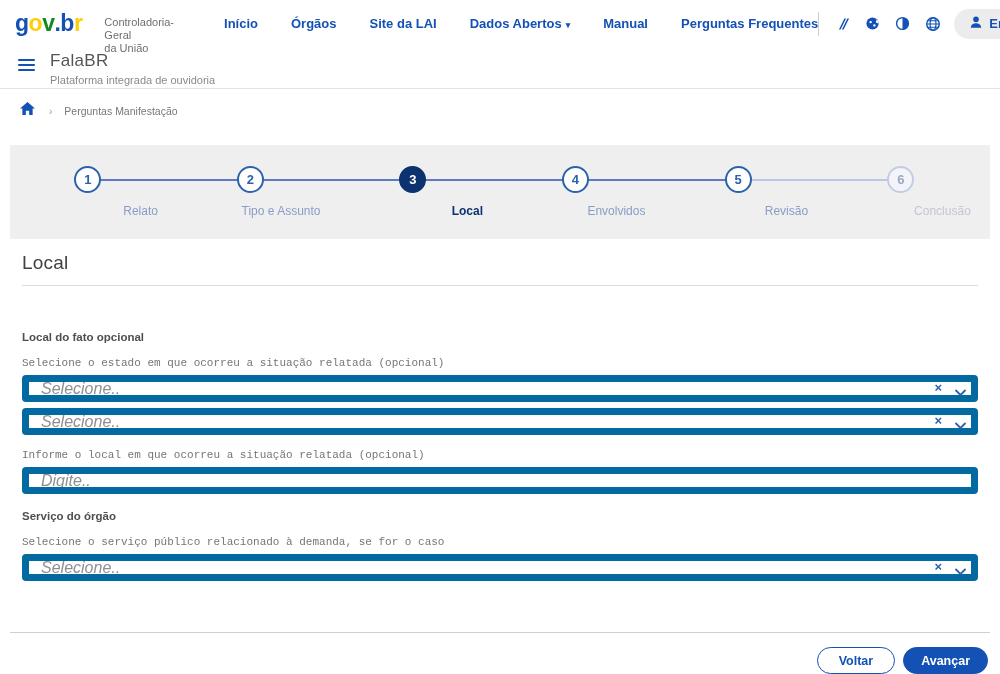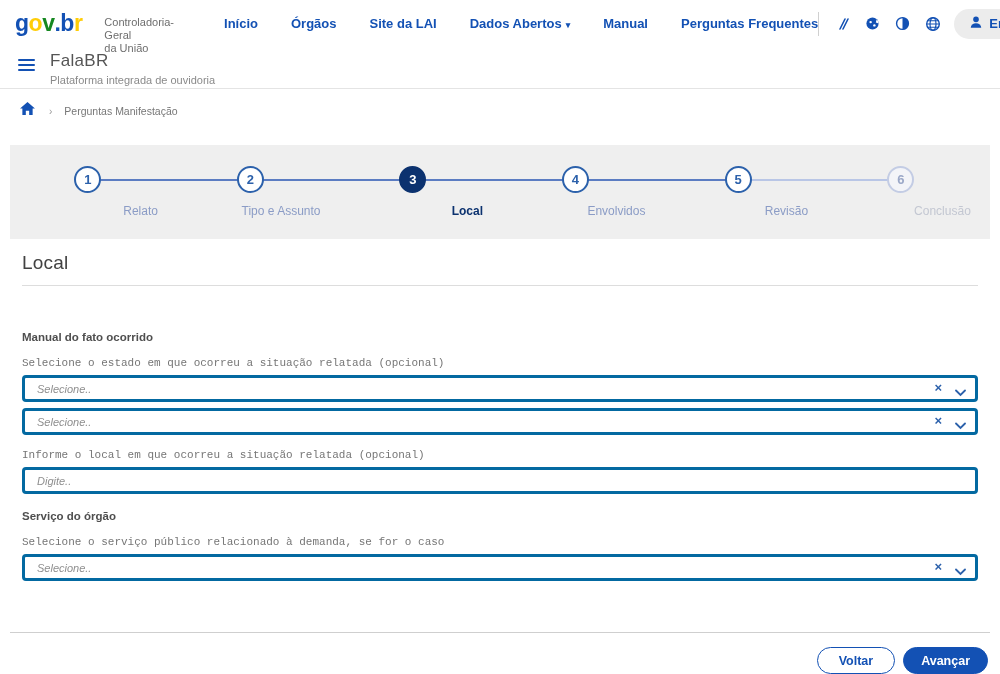--- a/index.html
+++ b/index.html
@@ -50,22 +50,22 @@
   .l-off { color:#c3c7d2; }
 
   
   .main { padding:0 22px; }
   .pagetitle { font-size:19px; font-weight:500; color:#424242; margin-top:13px; letter-spacing:0.2px; }
   .rule { border:none; border-top:1px solid #ddd; margin-top:11px; }
   .sec { font-size:11.5px; font-weight:700; color:#4f4f4f; margin-top:45px; }
   .sec2 { margin-top:16px; }
   .flabel { font-size:11px; color:#767676; margin-top:14px;font-family:Liberation Mono, monospace; }
   .fbox { position:relative; margin-top:6px; }
-  .fbox input { width:100%; height:27px; border:3px solid #0369a1; border-radius:4px; padding:0 60px 0 12px;
-                font-size:11px; color:#444; font-family:"Liberation Sans", sans-serif; background:#fff; outline:none; }
+  .fbox input { width:100%; height:27px; border:7px solid #0369a1; border-radius:4px; padding:0 60px 0 12px;
+                font-size:16px; color:#444; font-family:"Liberation Sans", sans-serif; background:#fff; outline:none; }
   .fbox input::placeholder { font-style:italic; color:#8f8f8f; }
   .fbox.txt input { padding-right:20px;font-style:italic; }
   .clear { position:absolute; right:36px; top:5px; color:#2c61ab; font-size:13px; font-weight:700; cursor:pointer; line-height:16px; }
   .chev { position:absolute; right:12px; top:8px; cursor:pointer; }
 
   
   .frule { border:none; border-top:1px solid #cfcfcf; margin:51px 10px 0 10px; }
   .footrow { display:flex; align-items:center; padding:14px 12px 0 40px; }
   .fbtns { margin-left:auto; display:flex; gap:8px; }
   .btn { height:27px; border-radius:14px; font-size:12.5px; font-weight:700; cursor:pointer;
@@ -191,21 +191,21 @@
   <div class="step s6">
     <div class="circle c-off">6</div>
     <div class="slabel l-off">Conclusão</div>
   </div>
 </div>
 
 <main class="main">
   <h1 class="pagetitle">Local</h1>
   <hr class="rule">
 
-  <div class="sec">Manual do fato ocorrido</div>
+  <div class="sec">Local do fato opcional</div>
 
   <div class="flabel">Selecione o estado em que ocorreu a situação relatada (opcional)</div>
   <div class="fbox">
     <input placeholder="Selecione.." style="">
     <span class="clear">×</span>
     <span class="chev">
       <svg width="11" height="8" viewBox="0 0 11 8">
           <path d="M1 1.5 L5.5 6 L10 1.5" fill="none" stroke="#2c61ab" stroke-width="1.8" stroke-linecap="round"></path>
         </svg>
     </span>

